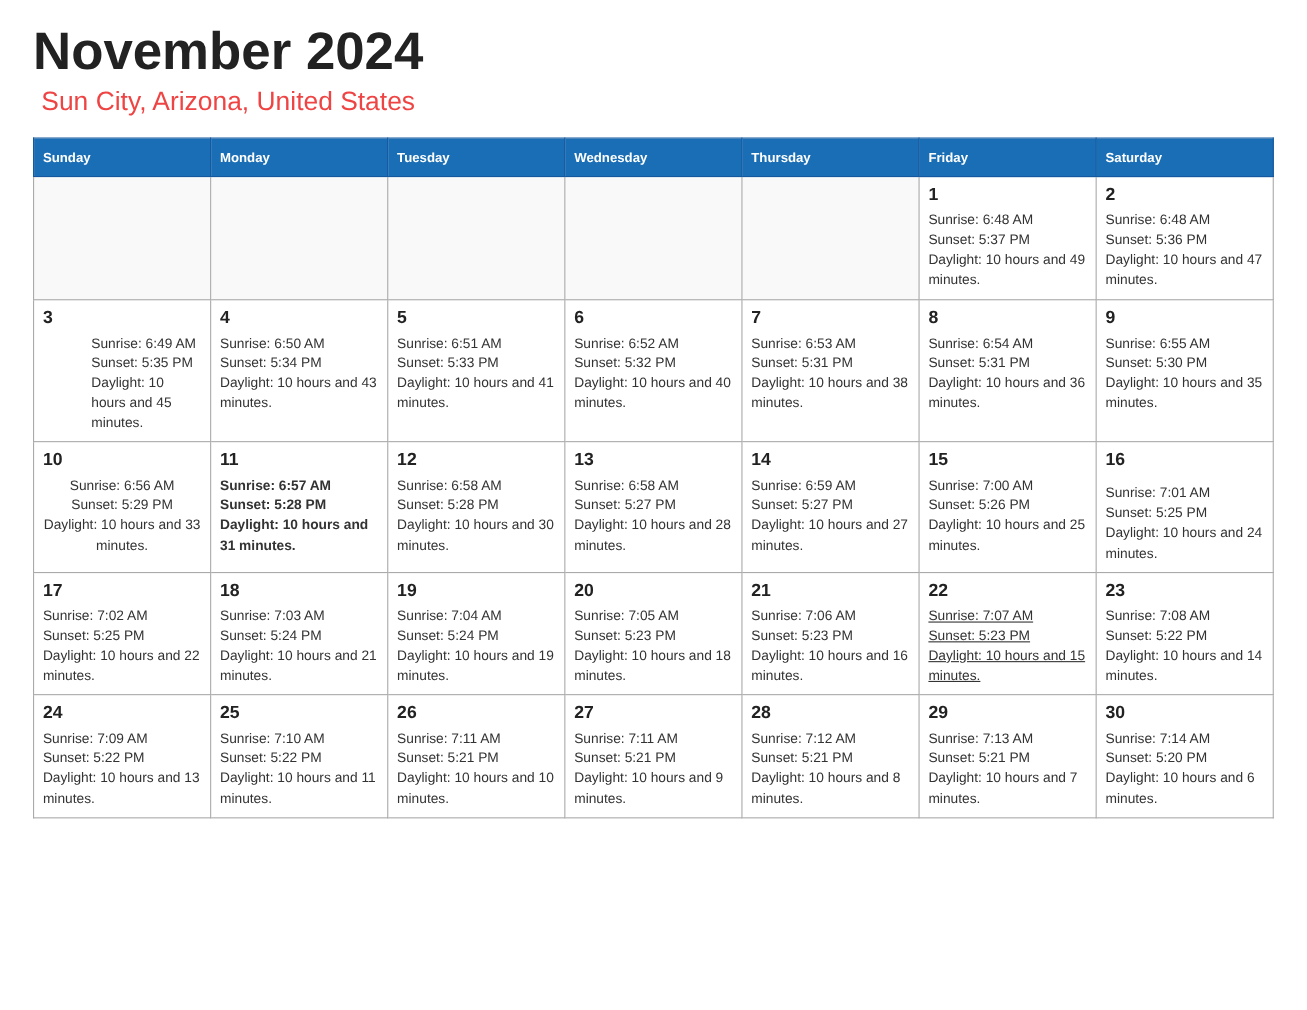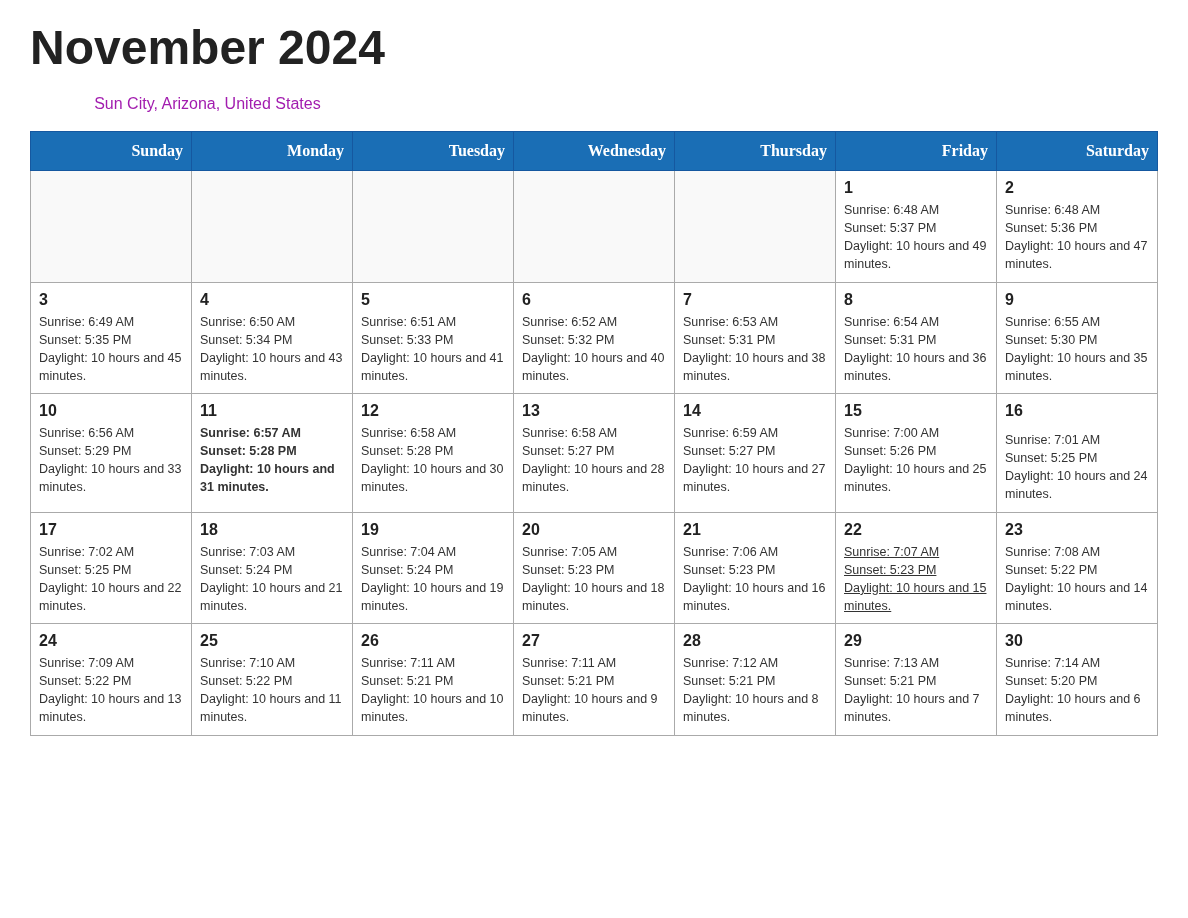--- a/index.html
+++ b/index.html
@@ -35,39 +35,38 @@
     }
     .title-block {
       text-align: center;
     }
     .title-block h1 {
       font-size: 48px;
       font-weight: bold;
       color: #222;
     }
     .title-block h2 {
-      font-size: 16px;
+      font-size: 24px;
       font-weight: normal;
-      color: #a21caf;
-      margin-top: 20px;
+      color: #ef4444;
+      margin-top: 4px;
     }
     .calendar {
       width: 100%;
       border-collapse: collapse;
       border: 1px solid #999;
     }
     .calendar th {
       background-color: #1a6eb5;
       color: #fff;
-      font-size: 16px;
+      font-size: 12px;
       font-weight: bold;
       padding: 10px 8px;
-      text-align: right;
+      text-align: left;
       border: 1px solid #1558a0;
-      font-family: Liberation Serif, serif;
     }
     .calendar td {
       vertical-align: top;
       padding: 8px 8px;
       border: 1px solid #aaa;
       width: calc(100% / 7);
       min-height: 110px;
       font-size: 13px;
       color: #333;
     }
@@ -155,21 +154,21 @@
         <td>
           <div class="day-number">2</div>
           <div class="day-info" style="white-space: pre-line;">Sunrise: 6:48 AM
 Sunset: 5:36 PM
 Daylight: 10 hours and 47 minutes.</div>
         </td>
       </tr>
       <tr>
         <td>
           <div class="day-number">3</div>
-          <div class="day-info" style="white-space: pre-line;">Sunrise: 6:49 AM
+          <div class="day-info" style="white-space: pre-line; margin-left: 44px;">Sunrise: 6:49 AM
 Sunset: 5:35 PM
 Daylight: 10 hours and 45 minutes.</div>
         </td>
         <td>
           <div class="day-number">4</div>
           <div class="day-info" style="white-space: pre-line;">Sunrise: 6:50 AM
 Sunset: 5:34 PM
 Daylight: 10 hours and 43 minutes.</div>
         </td>
         <td>
@@ -199,21 +198,21 @@
         <td>
           <div class="day-number">9</div>
           <div class="day-info" style="white-space: pre-line;">Sunrise: 6:55 AM
 Sunset: 5:30 PM
 Daylight: 10 hours and 35 minutes.</div>
         </td>
       </tr>
       <tr>
         <td>
           <div class="day-number">10</div>
-          <div class="day-info" style="white-space: pre-line;">Sunrise: 6:56 AM
+          <div class="day-info" style="white-space: pre-line; text-align: center;">Sunrise: 6:56 AM
 Sunset: 5:29 PM
 Daylight: 10 hours and 33 minutes.</div>
         </td>
         <td>
           <div class="day-number">11</div>
           <div class="day-info" style="white-space: pre-line; font-weight: bold;">Sunrise: 6:57 AM
 Sunset: 5:28 PM
 Daylight: 10 hours and 31 minutes.</div>
         </td>
         <td>

